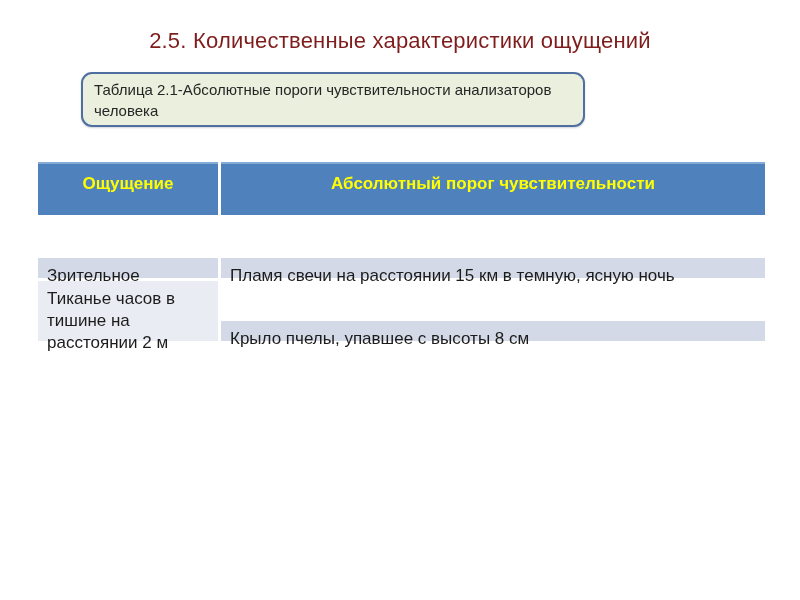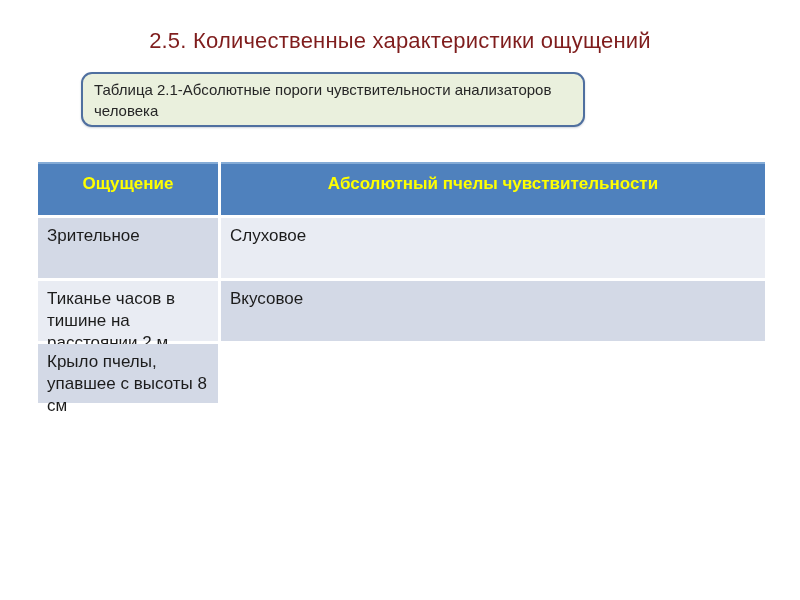--- a/index.html
+++ b/index.html
@@ -63,45 +63,44 @@
     color: #1c1c1c;
   }
   .cell.header {
     background: #4f81bd;
     border-top: 2px solid #84abd6;
     color: #ffff00;
     font-weight: 700;
     text-align: center;
     padding-top: 9px;
   }
-  .cell.odd  { background: #d3d9e6; }
+  .cell.odd  { background: #d3d9e6; margin-top: 40px; }
   .cell.even { background: #e9ecf3; }
   .threshold-line2 { display: block; }
 </style>
 </head>
 <body>
 
 <div class="slide">
 
   <div class="slide-title">2.5. Количественные характеристики ощущений</div>
 
   <div class="callout">
     <div class="callout-text">Таблица 2.1-Абсолютные пороги чувствительности анализаторов человека</div>
   </div>
 
   <div class="table">
 
     <div class="cell header">Ощущение</div>
-    <div class="cell header">Абсолютный пчелы чувствительности</div>
+    <div class="cell header">Абсолютный порог чувствительности</div>
 
     <div class="cell odd">Зрительное</div>
+    <div class="cell odd">Пламя свечи на расстоянии 15 км в темную, ясную ночь</div>
 
-    <div class="cell even">Слуховое</div>
     <div class="cell even">Тиканье часов в тишине на расстоянии 2 м</div>
 
-    <div class="cell odd">Вкусовое</div>
 
 
     <div class="cell odd">Крыло пчелы, упавшее с высоты 8 см</div>
 
   </div>
 
 </div>
 
 </body></html>

